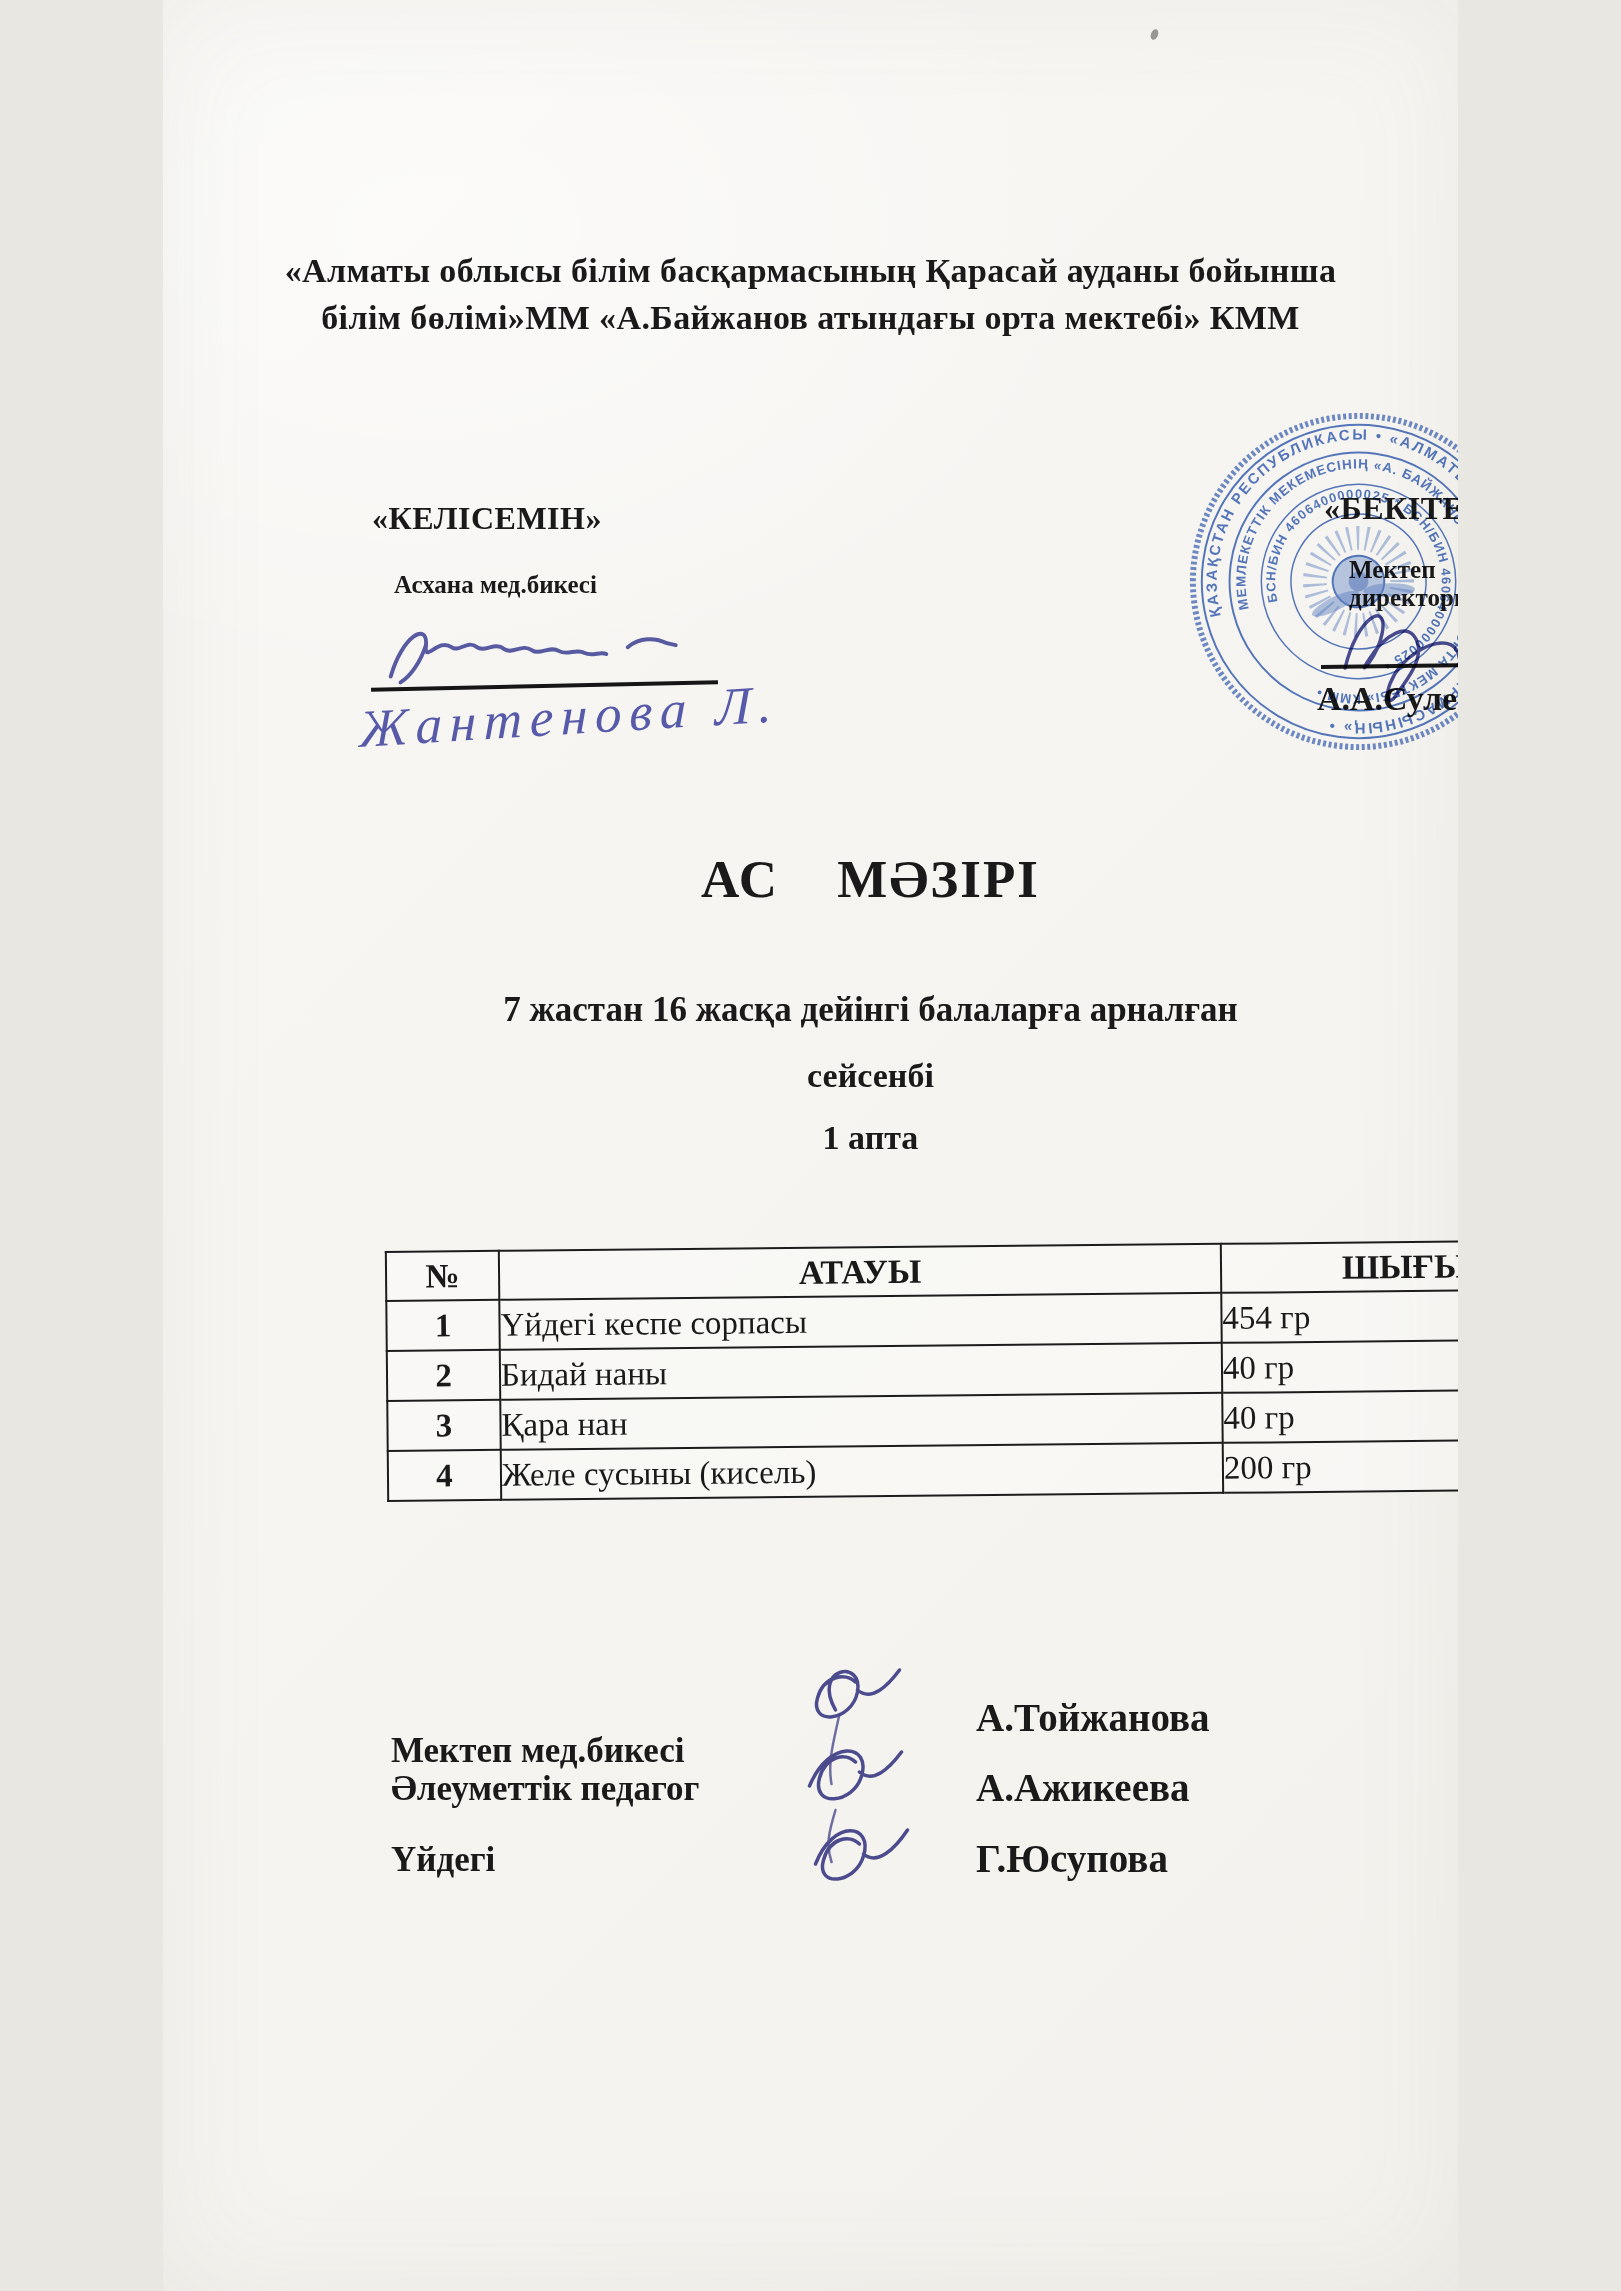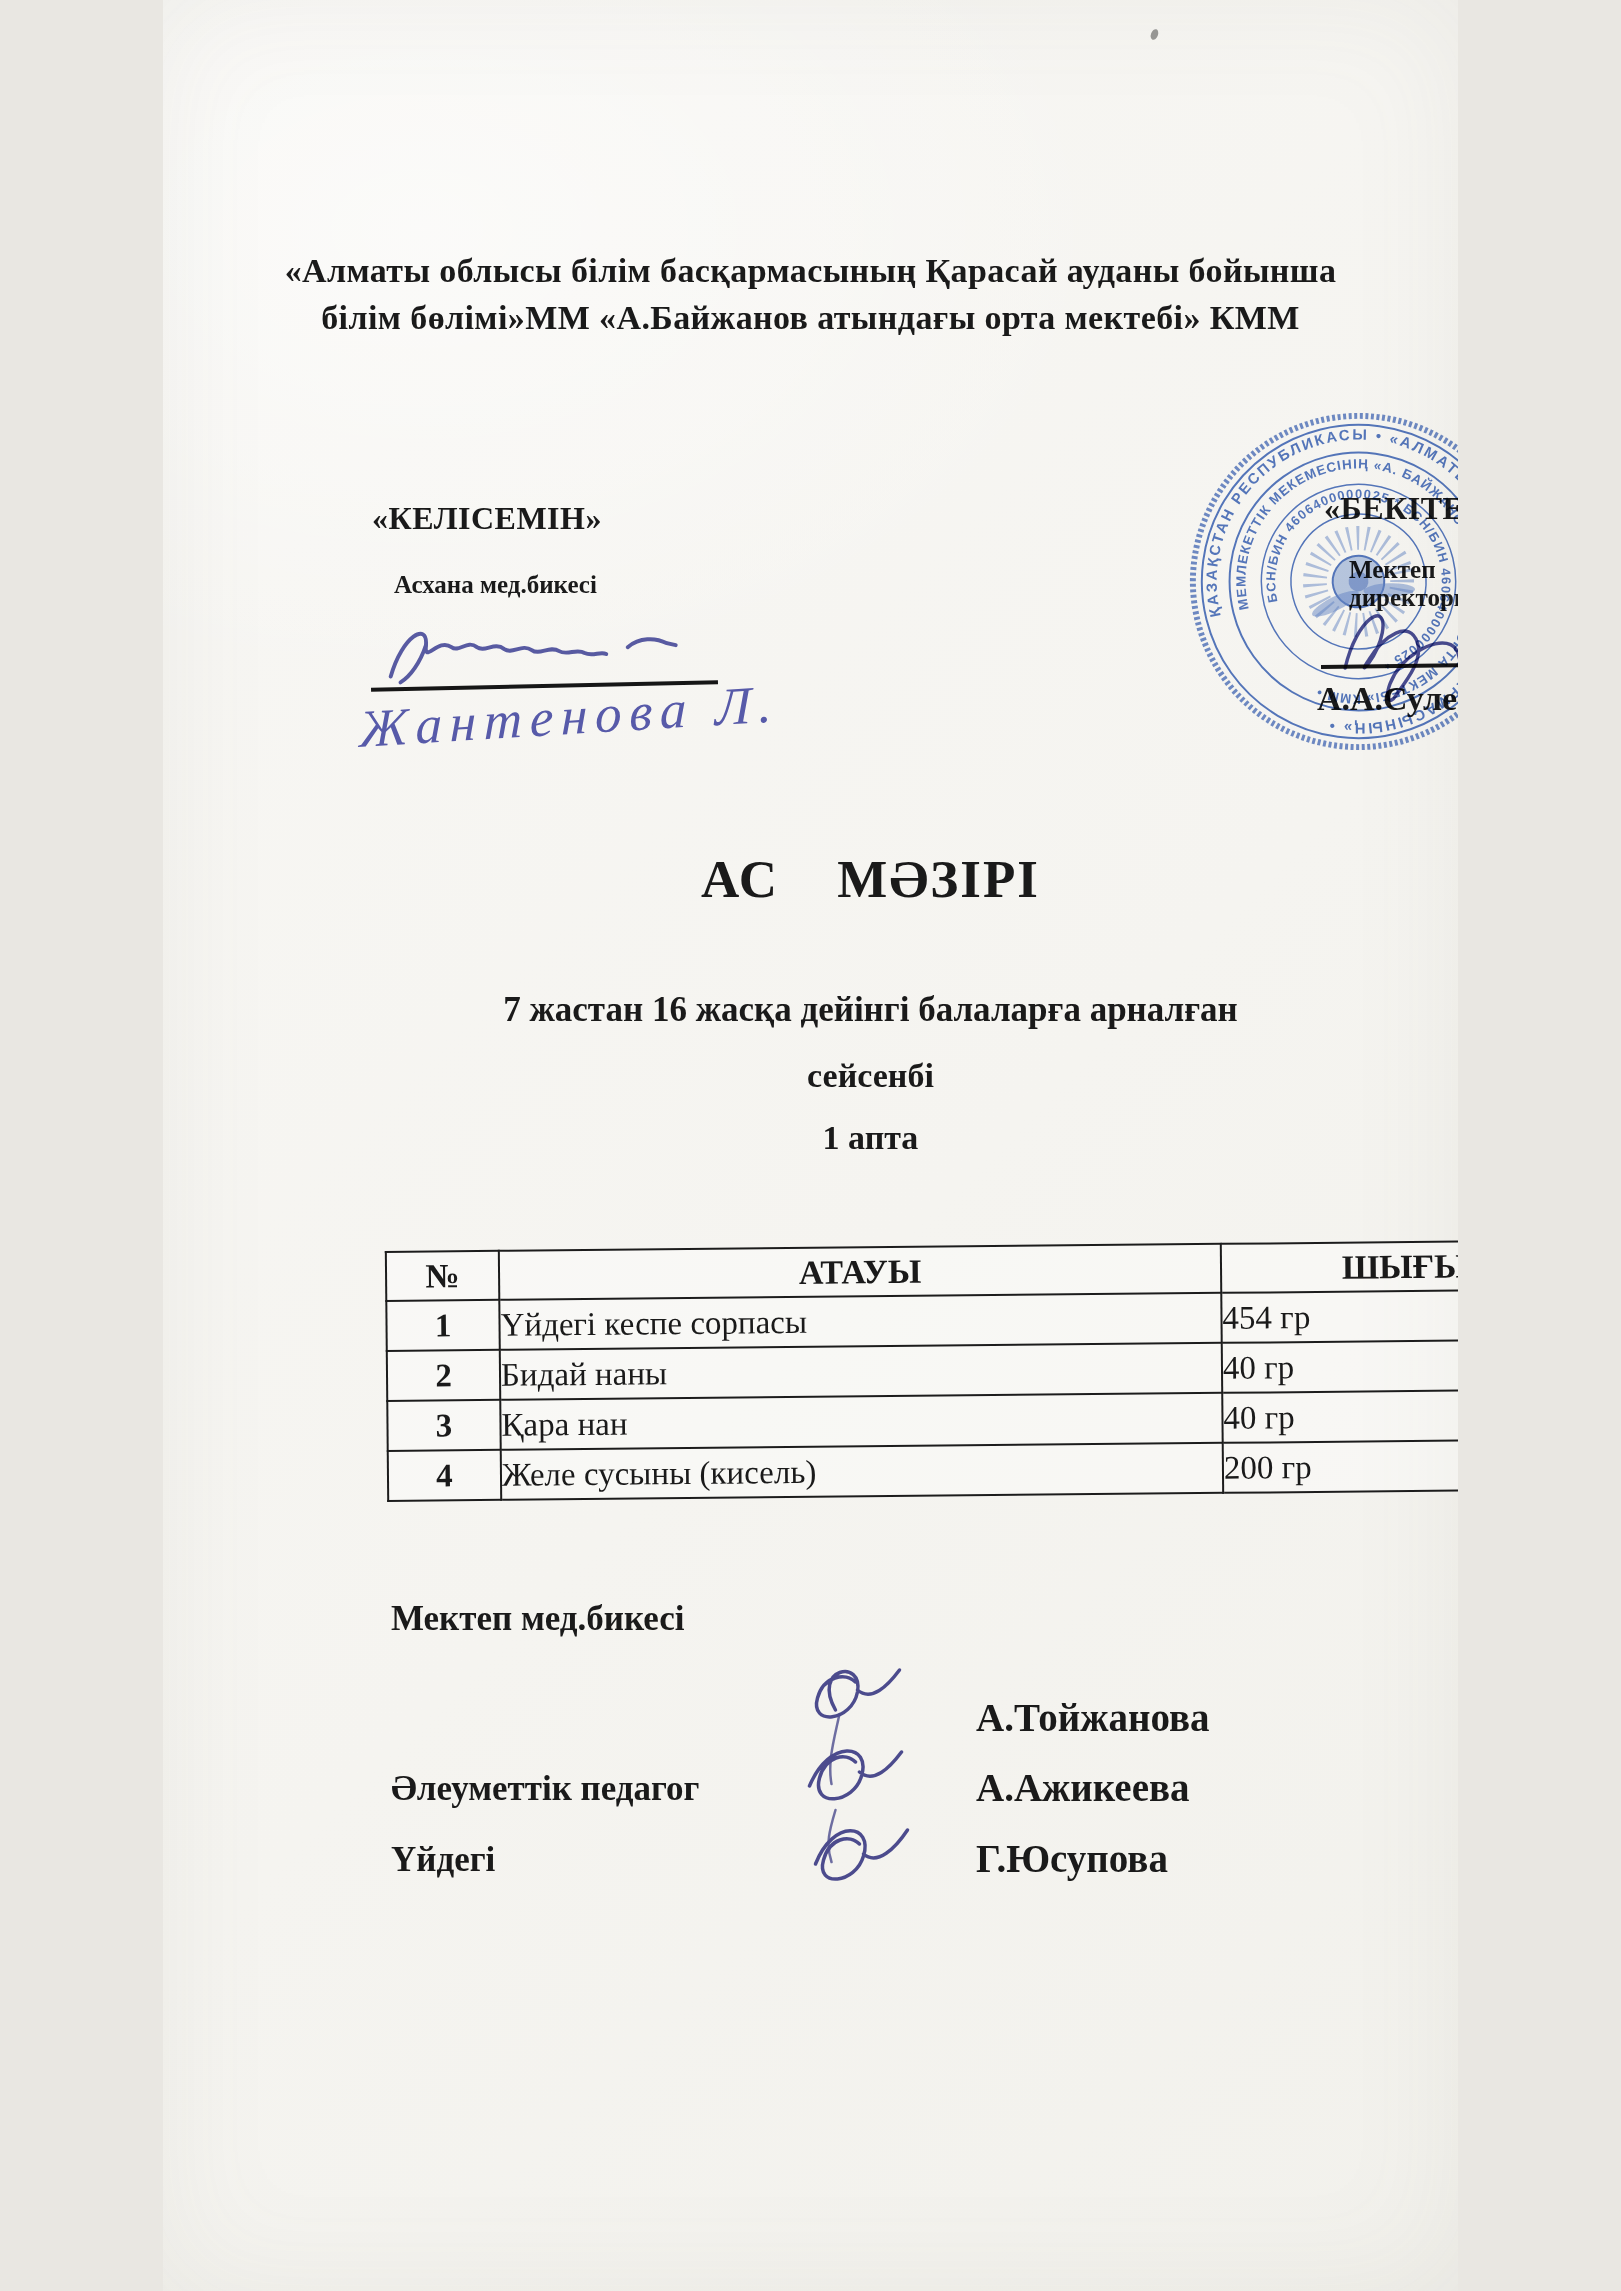--- a/index.html
+++ b/index.html
@@ -52,21 +52,21 @@
   table.menu col.c-out  { width:392px; }
   table.menu th, table.menu td { border:2.5px solid #1c1c1c; padding:0; vertical-align:middle; }
   table.menu th { height:47px; font-size:34px; font-weight:bold; text-align:center; border-bottom-width:2.9px; }
   table.menu td { height:48px; font-size:33px; }
   td.num  { text-align:center; font-weight:bold; }
   td.name { padding-left:17.6px; }
   td.out  { padding-left:21.6px; }
 
   .f-role { font-size:35px; font-weight:bold; }
   .f-name { font-size:39px; font-weight:bold; }
-  .f-r0 { left:228px; top:1599px; } .f-n0 { left:813px; top:1695px; }
+  .f-r0 { left:228px; top:1731px; } .f-n0 { left:813px; top:1695px; }
   .f-r1 { left:228px; top:1769px; } .f-n1 { left:813px; top:1765px; }
   .f-r2 { left:228px; top:1840px; } .f-n2 { left:813px; top:1836px; }
   .f-sig { left:586px; top:1658px; width:181px; height:240px; mix-blend-mode:multiply; }
 
   .speck { left:988px; top:29px; width:6.9px; height:10.8px; border-radius:50%;
            background:#4a4a48; opacity:.55; transform:rotate(20deg); }
 </style>
 </head>
 <body>
 

